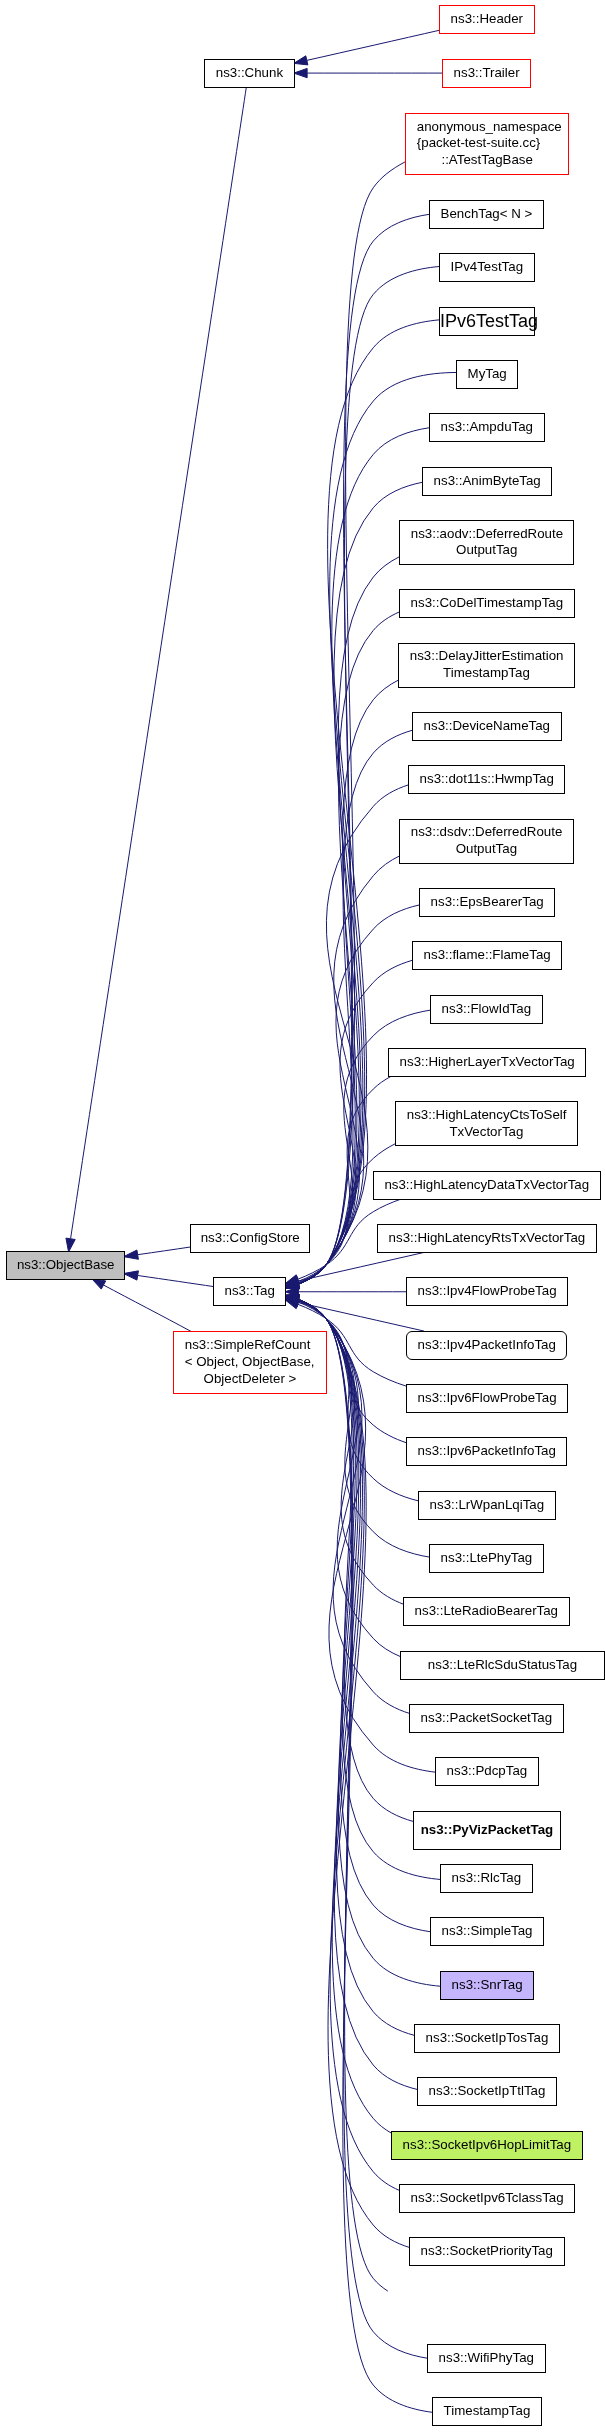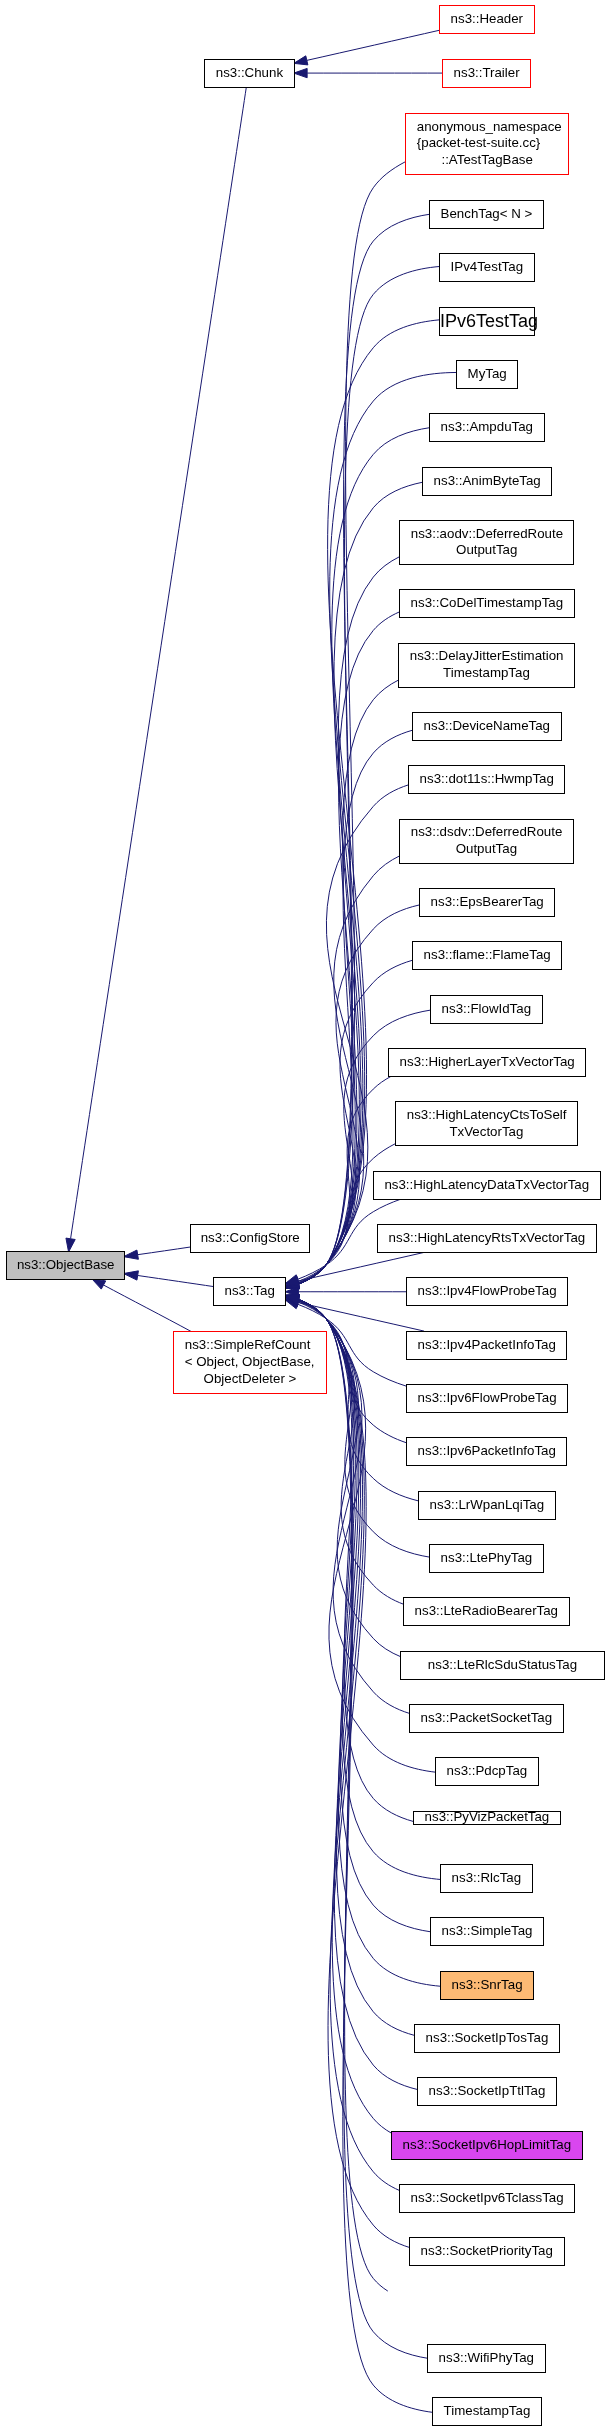--- a/index.html
+++ b/index.html
@@ -312,21 +312,21 @@
   </div>
   <div class="graph-node" style="left: 373px; top: 1170.59px; width: 227.5px; height: 29px; border-color: rgb(0, 0, 0); background: rgb(255, 255, 255);" title="ns3::HighLatencyDataTxVectorTag">
     <div class="node-label label-center" style="font-size: 13.3px; line-height: 16.8px; color: rgb(0, 0, 0);">ns3::HighLatencyDataTxVectorTag</div>
   </div>
   <div class="graph-node" style="left: 376.84px; top: 1223.92px; width: 219.81px; height: 29px; border-color: rgb(0, 0, 0); background: rgb(255, 255, 255);" title="ns3::HighLatencyRtsTxVectorTag">
     <div class="node-label label-center" style="font-size: 13.3px; line-height: 16.8px; color: rgb(0, 0, 0);">ns3::HighLatencyRtsTxVectorTag</div>
   </div>
   <div class="graph-node" style="left: 405.66px; top: 1277.25px; width: 162.17px; height: 29px; border-color: rgb(0, 0, 0); background: rgb(255, 255, 255);" title="ns3::Ipv4FlowProbeTag">
     <div class="node-label label-center" style="font-size: 13.3px; line-height: 16.8px; color: rgb(0, 0, 0);">ns3::Ipv4FlowProbeTag</div>
   </div>
-  <div class="graph-node" style="left: 406.03px; top: 1330.59px; width: 161.43px; height: 29px; border-color: rgb(0, 0, 0); background: rgb(255, 255, 255);" title="ns3::Ipv4PacketInfoTag">
+  <div class="graph-node" style="left: 406.03px; top: 1330.59px; width: 161.43px; height: 29px; border-color: rgb(0, 0, 0); background: rgb(255, 255, 255); border-radius: 6px;" title="ns3::Ipv4PacketInfoTag">
     <div class="node-label label-center" style="font-size: 13.3px; line-height: 16.8px; color: rgb(0, 0, 0);">ns3::Ipv4PacketInfoTag</div>
   </div>
   <div class="graph-node" style="left: 405.66px; top: 1383.92px; width: 162.17px; height: 29px; border-color: rgb(0, 0, 0); background: rgb(255, 255, 255);" title="ns3::Ipv6FlowProbeTag">
     <div class="node-label label-center" style="font-size: 13.3px; line-height: 16.8px; color: rgb(0, 0, 0);">ns3::Ipv6FlowProbeTag</div>
   </div>
   <div class="graph-node" style="left: 406.03px; top: 1437.25px; width: 161.43px; height: 29px; border-color: rgb(0, 0, 0); background: rgb(255, 255, 255);" title="ns3::Ipv6PacketInfoTag">
     <div class="node-label label-center" style="font-size: 13.3px; line-height: 16.8px; color: rgb(0, 0, 0);">ns3::Ipv6PacketInfoTag</div>
   </div>
   <div class="graph-node" style="left: 417.86px; top: 1490.59px; width: 137.78px; height: 29px; border-color: rgb(0, 0, 0); background: rgb(255, 255, 255);" title="ns3::LrWpanLqiTag">
     <div class="node-label label-center" style="font-size: 13.3px; line-height: 16.8px; color: rgb(0, 0, 0);">ns3::LrWpanLqiTag</div>
@@ -339,39 +339,39 @@
   </div>
   <div class="graph-node" style="left: 400.49px; top: 1650.59px; width: 205px; height: 29px; border-color: rgb(0, 0, 0); background: rgb(255, 255, 255);" title="ns3::LteRlcSduStatusTag">
     <div class="node-label label-center" style="font-size: 13.3px; line-height: 16.8px; color: rgb(0, 0, 0);">ns3::LteRlcSduStatusTag</div>
   </div>
   <div class="graph-node" style="left: 409.36px; top: 1703.92px; width: 154.78px; height: 29px; border-color: rgb(0, 0, 0); background: rgb(255, 255, 255);" title="ns3::PacketSocketTag">
     <div class="node-label label-center" style="font-size: 13.3px; line-height: 16.8px; color: rgb(0, 0, 0);">ns3::PacketSocketTag</div>
   </div>
   <div class="graph-node" style="left: 434.86px; top: 1757.25px; width: 103.78px; height: 29px; border-color: rgb(0, 0, 0); background: rgb(255, 255, 255);" title="ns3::PdcpTag">
     <div class="node-label label-center" style="font-size: 13.3px; line-height: 16.8px; color: rgb(0, 0, 0);">ns3::PdcpTag</div>
   </div>
-  <div class="graph-node" style="left: 412.81px; top: 1810.59px; width: 147.87px; height: 14px; border-color: rgb(0, 0, 0); background: rgb(255, 255, 255);" title="ns3::PyVizPacketTag">
+  <div class="graph-node" style="left: 412.81px; top: 1810.59px; width: 147.87px; height: 39px; border-color: rgb(0, 0, 0); background: rgb(255, 255, 255); font-weight: bold;" title="ns3::PyVizPacketTag">
     <div class="node-label label-center" style="font-size: 13.3px; line-height: 16.8px; color: rgb(0, 0, 0);">ns3::PyVizPacketTag</div>
   </div>
   <div class="graph-node" style="left: 440.41px; top: 1863.92px; width: 92.68px; height: 29px; border-color: rgb(0, 0, 0); background: rgb(255, 255, 255);" title="ns3::RlcTag">
     <div class="node-label label-center" style="font-size: 13.3px; line-height: 16.8px; color: rgb(0, 0, 0);">ns3::RlcTag</div>
   </div>
   <div class="graph-node" style="left: 429.69px; top: 1917.25px; width: 114.12px; height: 29px; border-color: rgb(0, 0, 0); background: rgb(255, 255, 255);" title="ns3::SimpleTag">
     <div class="node-label label-center" style="font-size: 13.3px; line-height: 16.8px; color: rgb(0, 0, 0);">ns3::SimpleTag</div>
   </div>
-  <div class="graph-node" style="left: 439.66px; top: 1970.59px; width: 94.17px; height: 29px; border-color: rgb(0, 0, 0); background: #fdba74;" title="ns3::SnrTag">
+  <div class="graph-node" style="left: 439.66px; top: 1970.59px; width: 94.17px; height: 29px; border-color: rgb(0, 0, 0); background: #c4b5fd;" title="ns3::SnrTag">
     <div class="node-label label-center" style="font-size: 13.3px; line-height: 16.8px; color: rgb(0, 0, 0);">ns3::SnrTag</div>
   </div>
   <div class="graph-node" style="left: 413.8px; top: 2023.92px; width: 145.9px; height: 29px; border-color: rgb(0, 0, 0); background: rgb(255, 255, 255);" title="ns3::SocketIpTosTag">
     <div class="node-label label-center" style="font-size: 13.3px; line-height: 16.8px; color: rgb(0, 0, 0);">ns3::SocketIpTosTag</div>
   </div>
   <div class="graph-node" style="left: 416.76px; top: 2077.25px; width: 139.98px; height: 29px; border-color: rgb(0, 0, 0); background: rgb(255, 255, 255);" title="ns3::SocketIpTtlTag">
     <div class="node-label label-center" style="font-size: 13.3px; line-height: 16.8px; color: rgb(0, 0, 0);">ns3::SocketIpTtlTag</div>
   </div>
-  <div class="graph-node" style="left: 390.89px; top: 2130.59px; width: 191.72px; height: 29px; border-color: rgb(0, 0, 0); background: #d946ef;" title="ns3::SocketIpv6HopLimitTag">
+  <div class="graph-node" style="left: 390.89px; top: 2130.59px; width: 191.72px; height: 29px; border-color: rgb(0, 0, 0); background: #bef264;" title="ns3::SocketIpv6HopLimitTag">
     <div class="node-label label-center" style="font-size: 13.3px; line-height: 16.8px; color: rgb(0, 0, 0);">ns3::SocketIpv6HopLimitTag</div>
   </div>
   <div class="graph-node" style="left: 398.65px; top: 2183.92px; width: 176.2px; height: 29px; border-color: rgb(0, 0, 0); background: rgb(255, 255, 255);" title="ns3::SocketIpv6TclassTag">
     <div class="node-label label-center" style="font-size: 13.3px; line-height: 16.8px; color: rgb(0, 0, 0);">ns3::SocketIpv6TclassTag</div>
   </div>
   <div class="graph-node" style="left: 409px; top: 2237.25px; width: 155.5px; height: 29px; border-color: rgb(0, 0, 0); background: rgb(255, 255, 255);" title="ns3::SocketPriorityTag">
     <div class="node-label label-center" style="font-size: 13.3px; line-height: 16.8px; color: rgb(0, 0, 0);">ns3::SocketPriorityTag</div>
   </div>
   <div class="graph-node" style="left: 427.48px; top: 2343.92px; width: 118.54px; height: 29px; border-color: rgb(0, 0, 0); background: rgb(255, 255, 255);" title="ns3::WifiPhyTag">
     <div class="node-label label-center" style="font-size: 13.3px; line-height: 16.8px; color: rgb(0, 0, 0);">ns3::WifiPhyTag</div>

